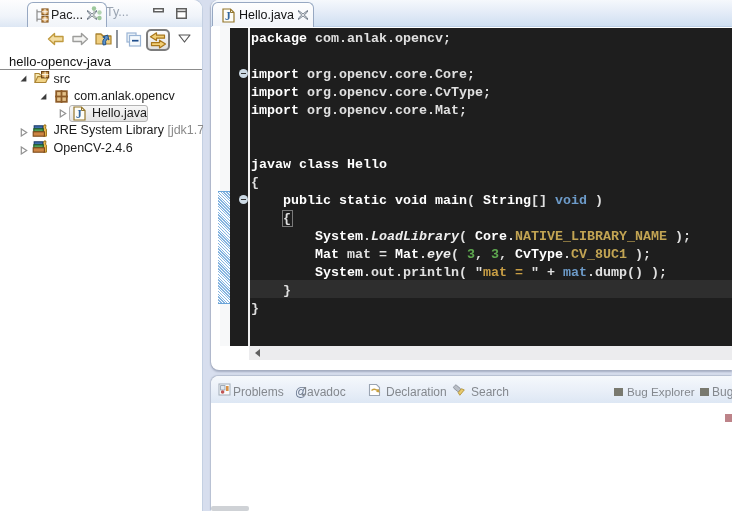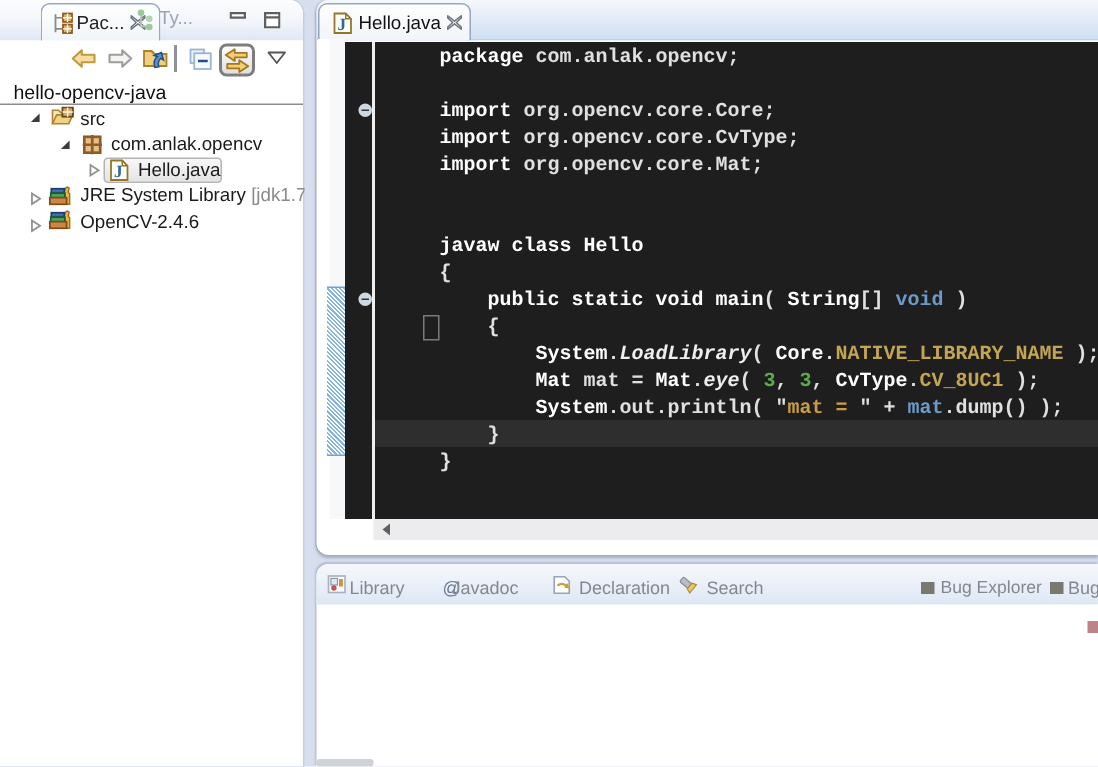--- a/index.html
+++ b/index.html
@@ -49,21 +49,21 @@
   #ed-dark{left:19px;top:28px;width:502px;height:318px;background:#1e1e1e;}
   #ed-gutterline{left:17.5px;top:0px;width:2px;height:318px;background:#efefef;}
   #ed-curline{left:19.5px;top:252px;width:482.5px;height:18px;background:#2e2e2e;}
   .fold{position:absolute;width:9px;height:9px;border-radius:50%;background:#ccd9e4;
         }
   .fold::after{content:"";position:absolute;left:2px;top:3.6px;width:5px;height:1.6px;background:#333;}
   #fold1{left:9px;top:41px;}
   #fold2{left:9px;top:167px;}
   #bracebox{left:52px;top:181.5px;width:9px;height:15px;border:1px solid #7a7a7a;}
   #code{left:21px;top:2px;font-family:"Liberation Mono",monospace;font-size:13.33px;
-        line-height:18px;white-space:pre;color:#e0e0e0;font-weight:bold;padding-left:42px;}
+        line-height:18px;white-space:pre;color:#e0e0e0;font-weight:bold;}
   .kw{color:#ffffff;}
   .cls{color:#ffffff;}
   .cnst{color:#c2a453;}
   .num{color:#5ea84f;}
   .str{color:#c89e45;}
   .vr{color:#6d9bc9;}
   .mth{color:#eeeeee;font-style:italic;}
   #ed-scroll{left:38px;top:346px;width:483px;height:14px;background:#ececee;}
   #ed-scroll-arrow{left:6px;top:3px;width:0;height:0;
       border-top:4px solid transparent;border-bottom:4px solid transparent;border-right:5.5px solid #606060;}
@@ -303,21 +303,21 @@
 <div id="console" class="abs">
   <div id="cs-header" class="abs"></div>
   <div class="abs" style="left:7px;top:7px;">
       <svg width="13" height="13" viewBox="0 0 13 13">
     <rect x="1" y="1" width="11" height="11" fill="#fbfcfd" stroke="#a8b2be" stroke-width="1.1"></rect>
     <rect x="2.6" y="2.6" width="4.4" height="4.4" fill="#e0e7ee" stroke="#8c98a8" stroke-width="0.8"></rect>
     <circle cx="4.6" cy="9" r="1.8" fill="#c05555"></circle>
     <rect x="8" y="3" width="2.6" height="5" fill="#d89045"></rect>
   </svg>
     </div>
-  <div class="cs-label" style="left:22px;">Library</div>
+  <div class="cs-label" style="left:22px;">Problems</div>
   <div class="cs-label" style="left:84px;color:#6a7890;">@</div>
   <div class="cs-label" style="left:90px;">Javadoc</div>
   <div class="abs" style="left:157px;top:7px;">
       <svg width="14" height="14" viewBox="0 0 14 14">
     <path d="M1.5 1.5 L8.5 1.5 L11.5 4.5 L11.5 12.5 L1.5 12.5 Z" fill="#fff" stroke="#9aa4b2" stroke-width="1.1"></path>
     <path d="M3.5 7.5 Q7 4.5 10.5 8.5 L8.5 8.2 M10.5 8.5 L10 6.2" fill="none" stroke="#c8a040" stroke-width="1.4"></path>
   </svg>
     </div>
   <div class="cs-label" style="left:175px;">Declaration</div>
   <div class="abs" style="left:241px;top:7px;">

